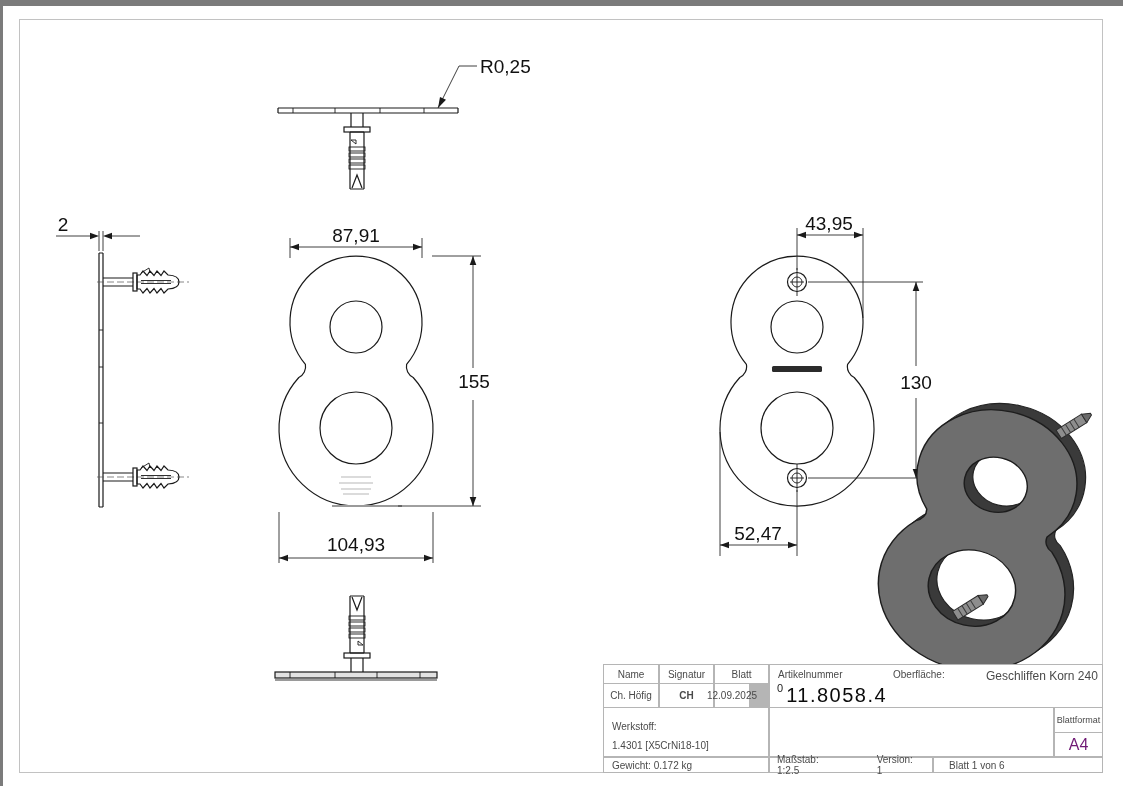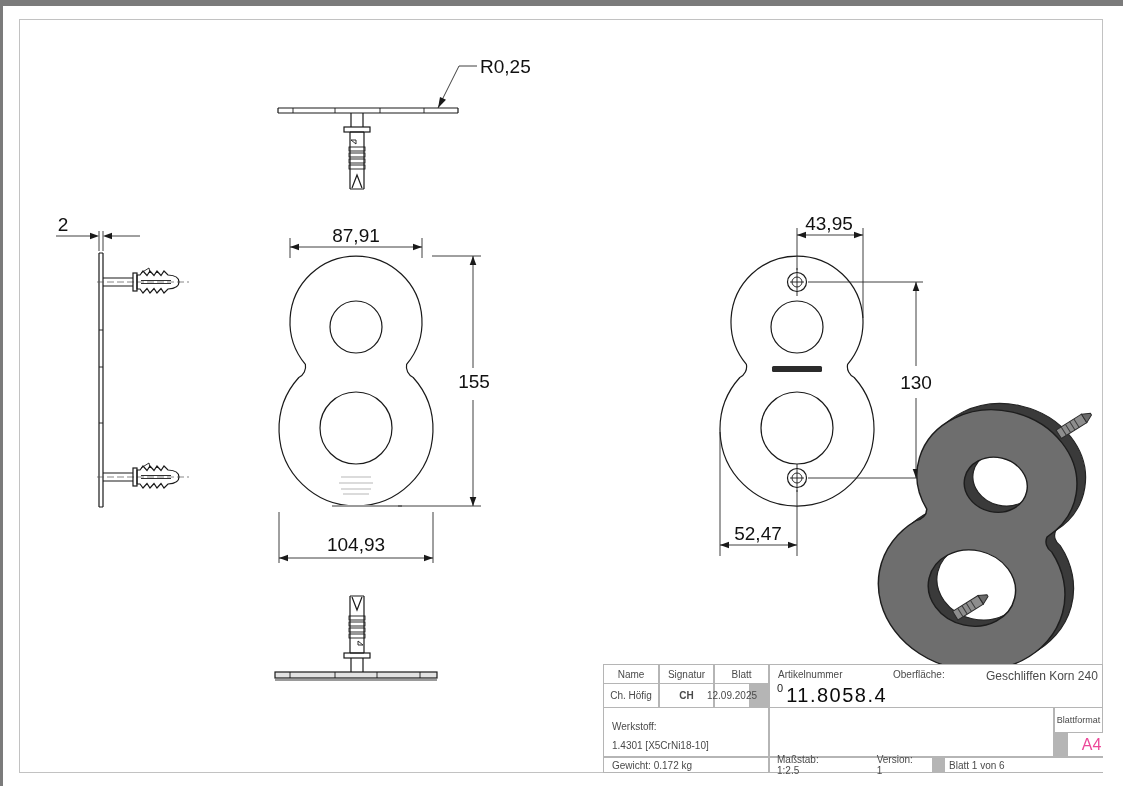--- a/index.html
+++ b/index.html
@@ -26,24 +26,24 @@
   .c-a1{left:1px;top:1px;width:54px;height:18px;}
   .c-a2{left:57px;top:1px;width:53px;height:18px;}
   .c-a3{left:112px;top:1px;width:53px;height:18px;}
   .c-b1{left:1px;top:20px;width:54px;height:23px;}
   .c-b2{left:57px;top:20px;width:53px;height:23px;font-weight:bold;}
   .c-b3{left:112px;top:20px;width:34px;height:23px;}
   .c-art{left:167px;top:1px;width:332px;height:42px;display:block;}
   .c-wst{left:1px;top:44px;width:164px;height:48px;display:block;padding:5px 0 0 8px;}
   .c-mid{left:167px;top:44px;width:283px;height:48px;}
   .c-bfl{left:452px;top:44px;width:47px;height:24px;font-size:9px;}
-  .c-bfv{left:452px;top:69px;width:47px;height:23px;font-size:16px;color:#ec4899;margin-left:13px;}
+  .c-bfv{left:452px;top:69px;width:47px;height:23px;font-size:16px;color:#701a75;}
   .c-gew{left:1px;top:94px;width:164px;height:14px;}
   .c-mst{left:167px;top:94px;width:162px;height:14px;justify-content:flex-start;padding-left:7px;gap:36px;}
-  .c-blt{left:331px;top:94px;width:168px;height:14px;justify-content:flex-start;padding-left:4px;margin-left:11px;}
+  .c-blt{left:331px;top:94px;width:168px;height:14px;justify-content:flex-start;padding-left:15px;}
   .art-label{position:absolute;left:8px;top:4px;font-size:10px;}
   .obf{position:absolute;left:123px;top:4px;font-size:10px;}
   .obf-val{position:absolute;left:172px;top:4px;font-size:12px;margin-left:44px;}
   .art-val{position:absolute;left:7px;top:17px;font-size:20px;color:#0a0a0a;letter-spacing:1.5px;}
   .art-pre{font-size:11px;vertical-align:10px;letter-spacing:0;margin-right:3px;color:#222;}
   .wst-line{display:block;margin-top:8px;}
   .mst-sep{margin-left:22px;} .mst-sep2{margin-left:18px;}
 </style>
 </head>
 <body>

